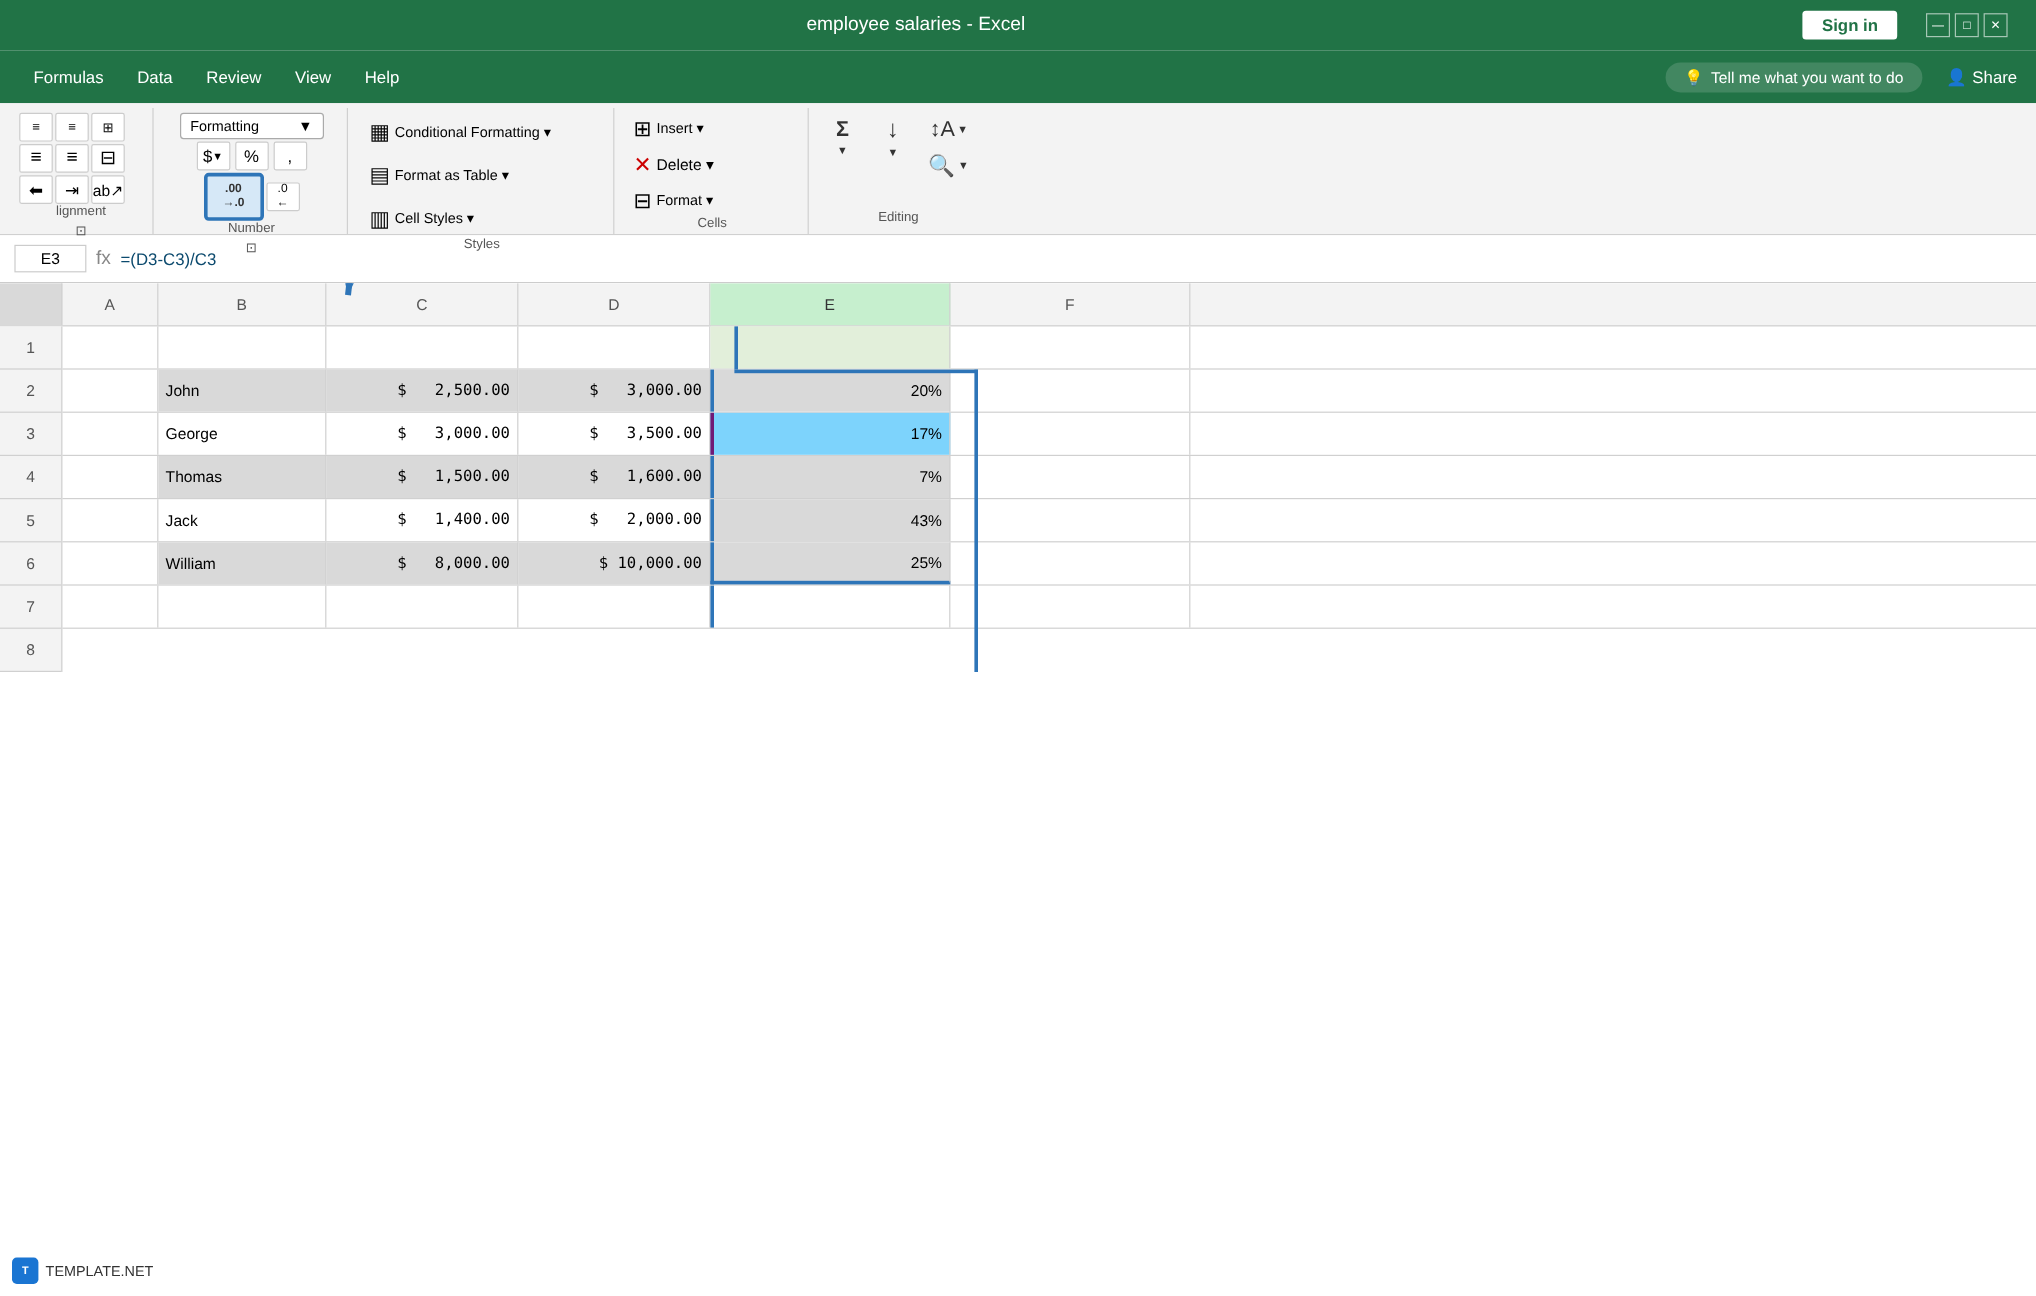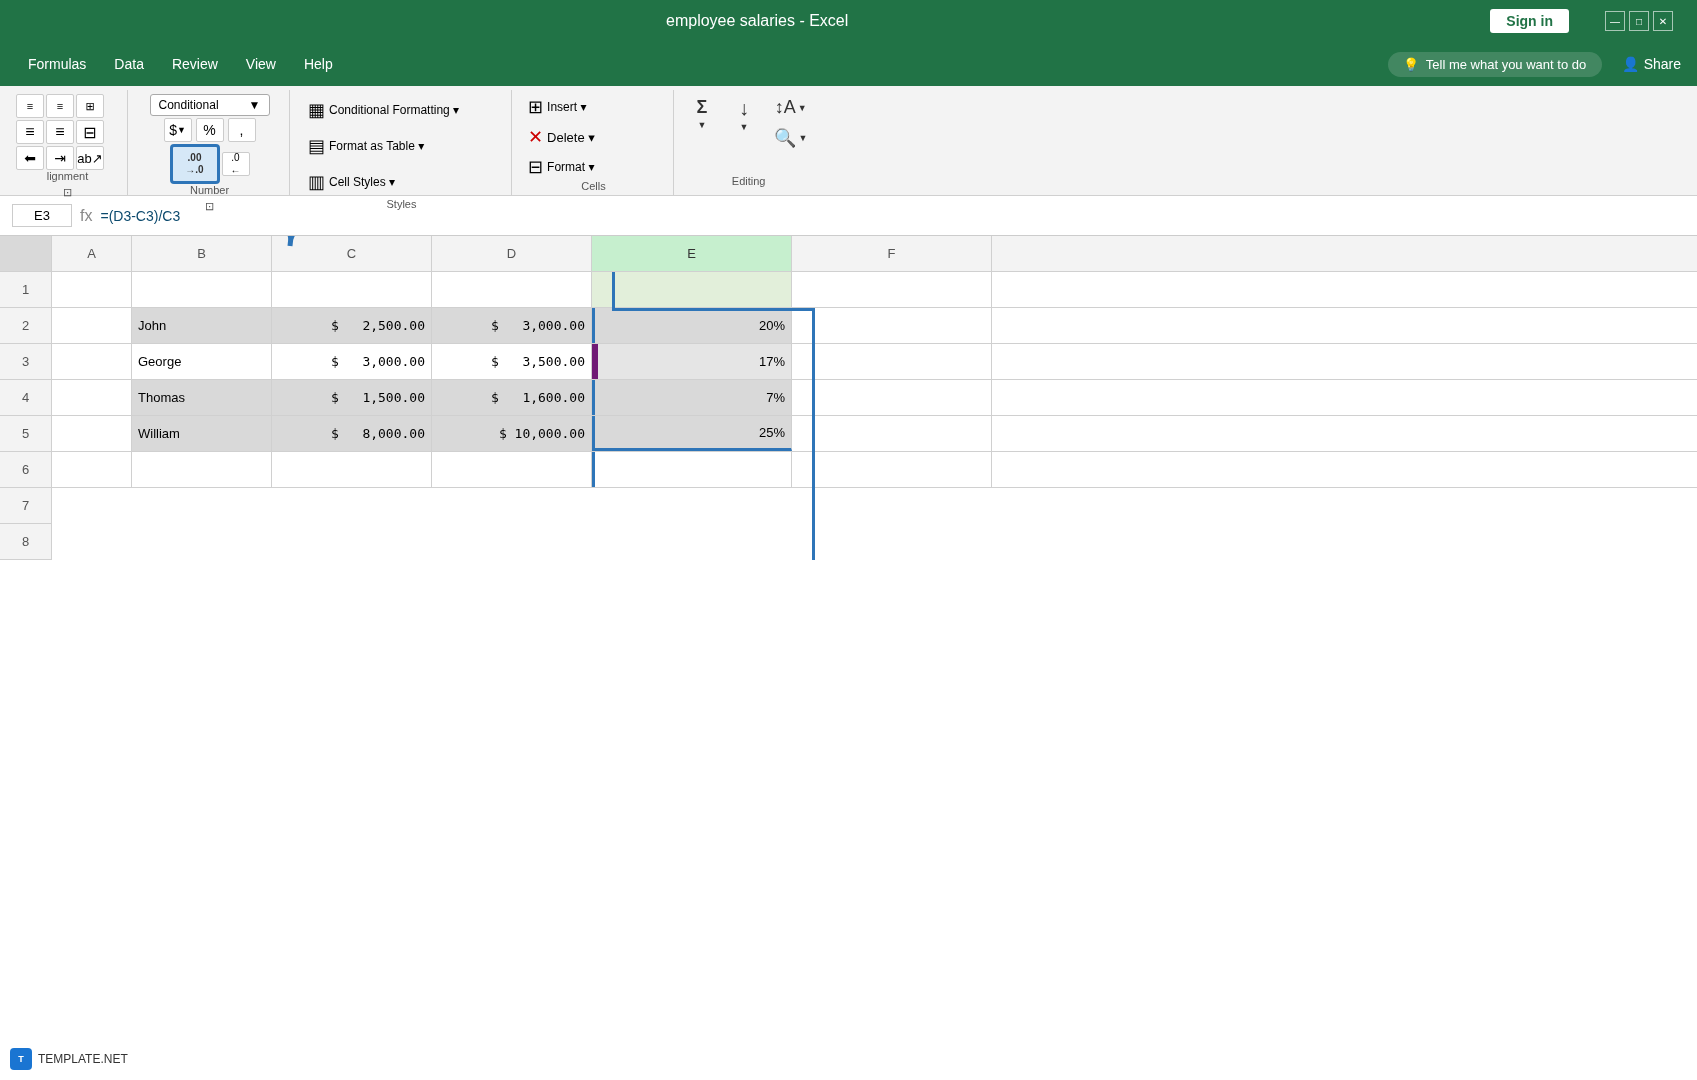--- a/index.html
+++ b/index.html
@@ -10,21 +10,21 @@
       background: #217346;
       color: white;
       height: 42px;
       display: flex;
       align-items: center;
       justify-content: space-between;
       padding: 0 24px;
       font-size: 15px;
     }
     .title-bar-center { font-weight: 500; font-size: 16px; }
-    .title-bar-right { display: flex; gap: 20px; align-items: center; }
+    .title-bar-right { display: flex; gap: 8px; align-items: center; }
     .sign-in-btn {
       background: white;
       color: #217346;
       border: none;
       border-radius: 3px;
       padding: 4px 16px;
       font-size: 14px;
       font-weight: 600;
       cursor: pointer;
     }
@@ -421,21 +421,21 @@
       <div class="ribbon-group-label">
         <span>lignment</span>
         <span style="cursor:pointer;">⊡</span>
       </div>
     </div>
 
     <div class="ribbon-group" style="min-width:160px; position:relative;">
       <div class="number-group-content">
         <div class="number-row1">
           <div class="format-dropdown">
-            <span>Conditional</span>
+            <span>Formatting</span>
             <span>▼</span>
           </div>
         </div>
         <div class="number-row2">
           <div class="small-icon-btn" style="font-size:14px;">
             $ <span style="font-size:9px;">▼</span>
           </div>
           <div class="small-icon-btn" style="font-size:14px;">%</div>
           <div class="small-icon-btn" style="font-size:14px;">,</div>
         </div>
@@ -579,33 +579,41 @@
           <div class="grid-cell grey-cell right-align currency-cell" style="width:160px;">$&nbsp;&nbsp;&nbsp;3,000.00</div>
           <div class="grid-cell grey-cell right-align" style="width:200px; border-left:3px solid #2e75b8;">20%</div>
           <div class="grid-cell" style="width:200px;"></div>
         </div>
 
         <div class="grid-row">
           <div class="grid-cell" style="width:80px;"></div>
           <div class="grid-cell" style="width:140px;">George</div>
           <div class="grid-cell right-align currency-cell" style="width:160px;">$&nbsp;&nbsp;&nbsp;3,000.00</div>
           <div class="grid-cell right-align currency-cell" style="width:160px;">$&nbsp;&nbsp;&nbsp;3,500.00</div>
-          <div class="grid-cell right-align" style="width:200px; background:#e5e5e5; border-left:6px solid #701a75;">17%</div>
+          <div class="grid-cell right-align" style="width:200px; background:#7dd3fc; border-left:3px solid #701a75;">17%</div>
           <div class="grid-cell" style="width:200px;"></div>
         </div>
 
         <div class="grid-row">
           <div class="grid-cell" style="width:80px;"></div>
           <div class="grid-cell grey-cell" style="width:140px;">Thomas</div>
           <div class="grid-cell grey-cell right-align currency-cell" style="width:160px;">$&nbsp;&nbsp;&nbsp;1,500.00</div>
           <div class="grid-cell grey-cell right-align currency-cell" style="width:160px;">$&nbsp;&nbsp;&nbsp;1,600.00</div>
           <div class="grid-cell grey-cell right-align" style="width:200px; border-left:3px solid #2e75b8;">7%</div>
           <div class="grid-cell" style="width:200px;"></div>
         </div>
 
+        <div class="grid-row">
+          <div class="grid-cell" style="width:80px;"></div>
+          <div class="grid-cell" style="width:140px;">Jack</div>
+          <div class="grid-cell right-align currency-cell" style="width:160px;">$&nbsp;&nbsp;&nbsp;1,400.00</div>
+          <div class="grid-cell right-align currency-cell" style="width:160px;">$&nbsp;&nbsp;&nbsp;2,000.00</div>
+          <div class="grid-cell right-align" style="width:200px; background:#d9d9d9; border-left:3px solid #2e75b8;">43%</div>
+          <div class="grid-cell" style="width:200px;"></div>
+        </div>
 
         <div class="grid-row">
           <div class="grid-cell" style="width:80px;"></div>
           <div class="grid-cell grey-cell" style="width:140px;">William</div>
           <div class="grid-cell grey-cell right-align currency-cell" style="width:160px;">$&nbsp;&nbsp;&nbsp;8,000.00</div>
           <div class="grid-cell grey-cell right-align currency-cell" style="width:160px;">$&nbsp;10,000.00</div>
           <div class="grid-cell grey-cell right-align" style="width:200px; border-left:3px solid #2e75b8; border-bottom:3px solid #2e75b8;">25%</div>
           <div class="grid-cell" style="width:200px;"></div>
         </div>
 

